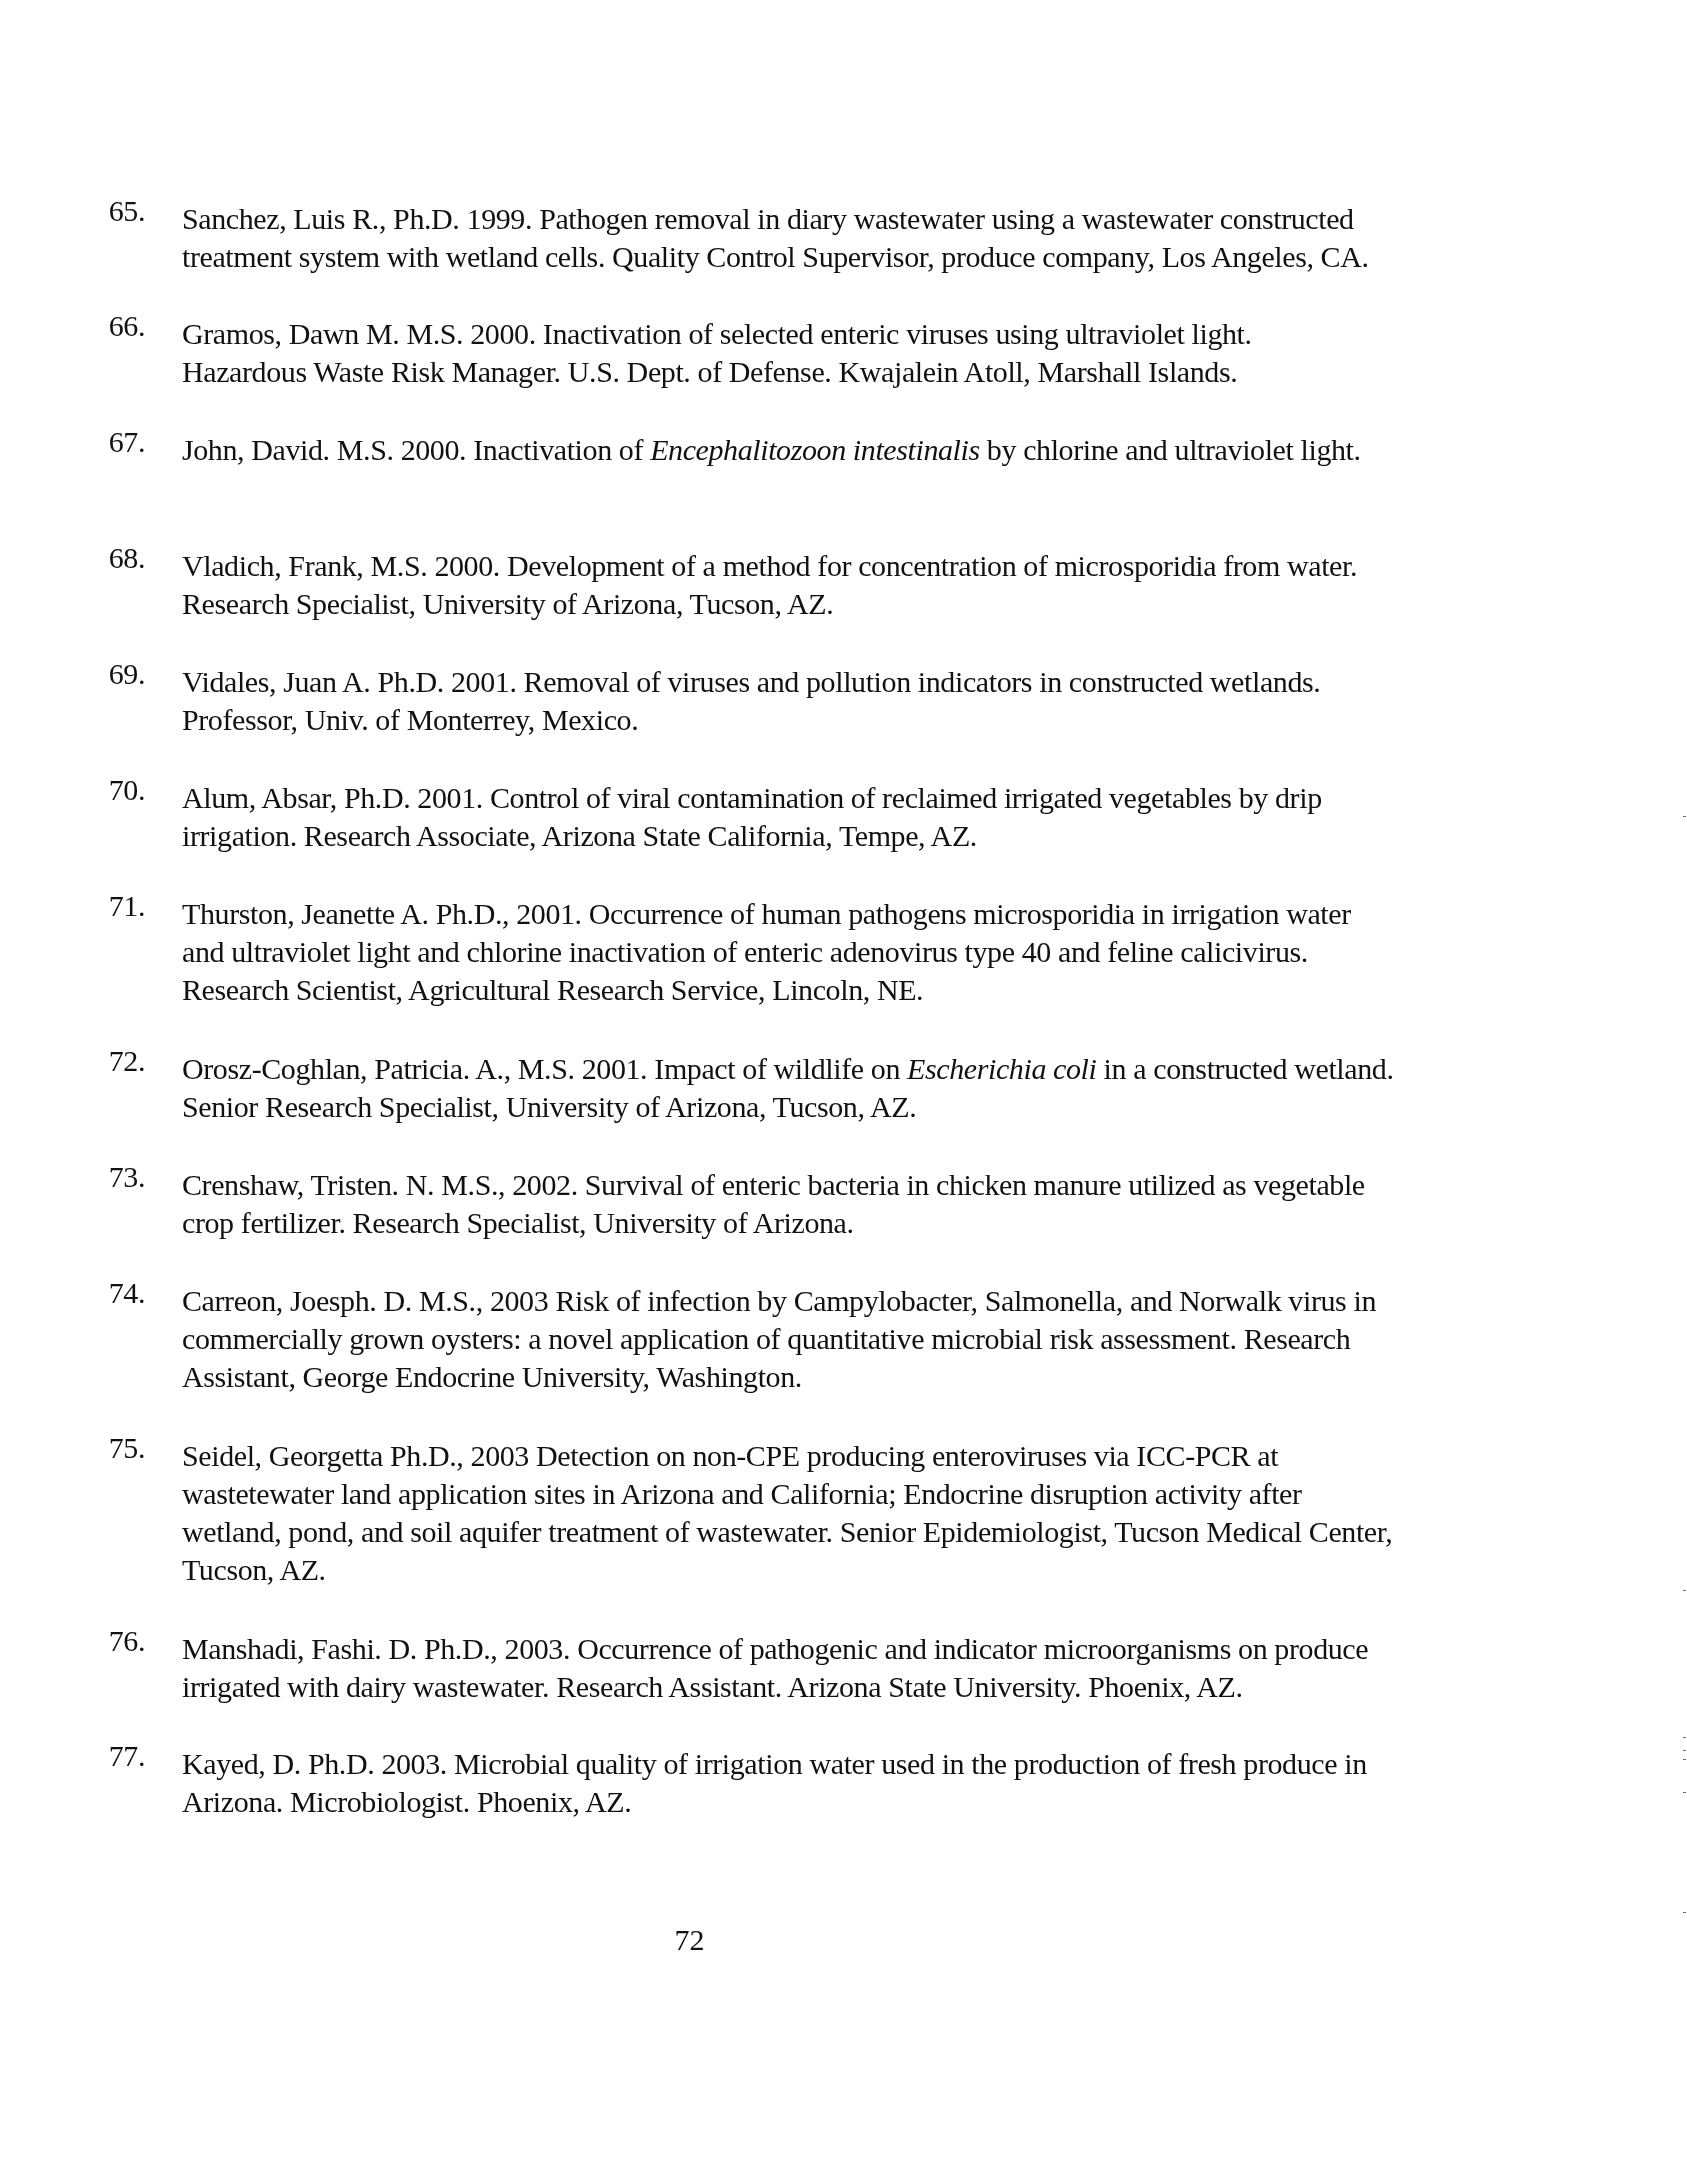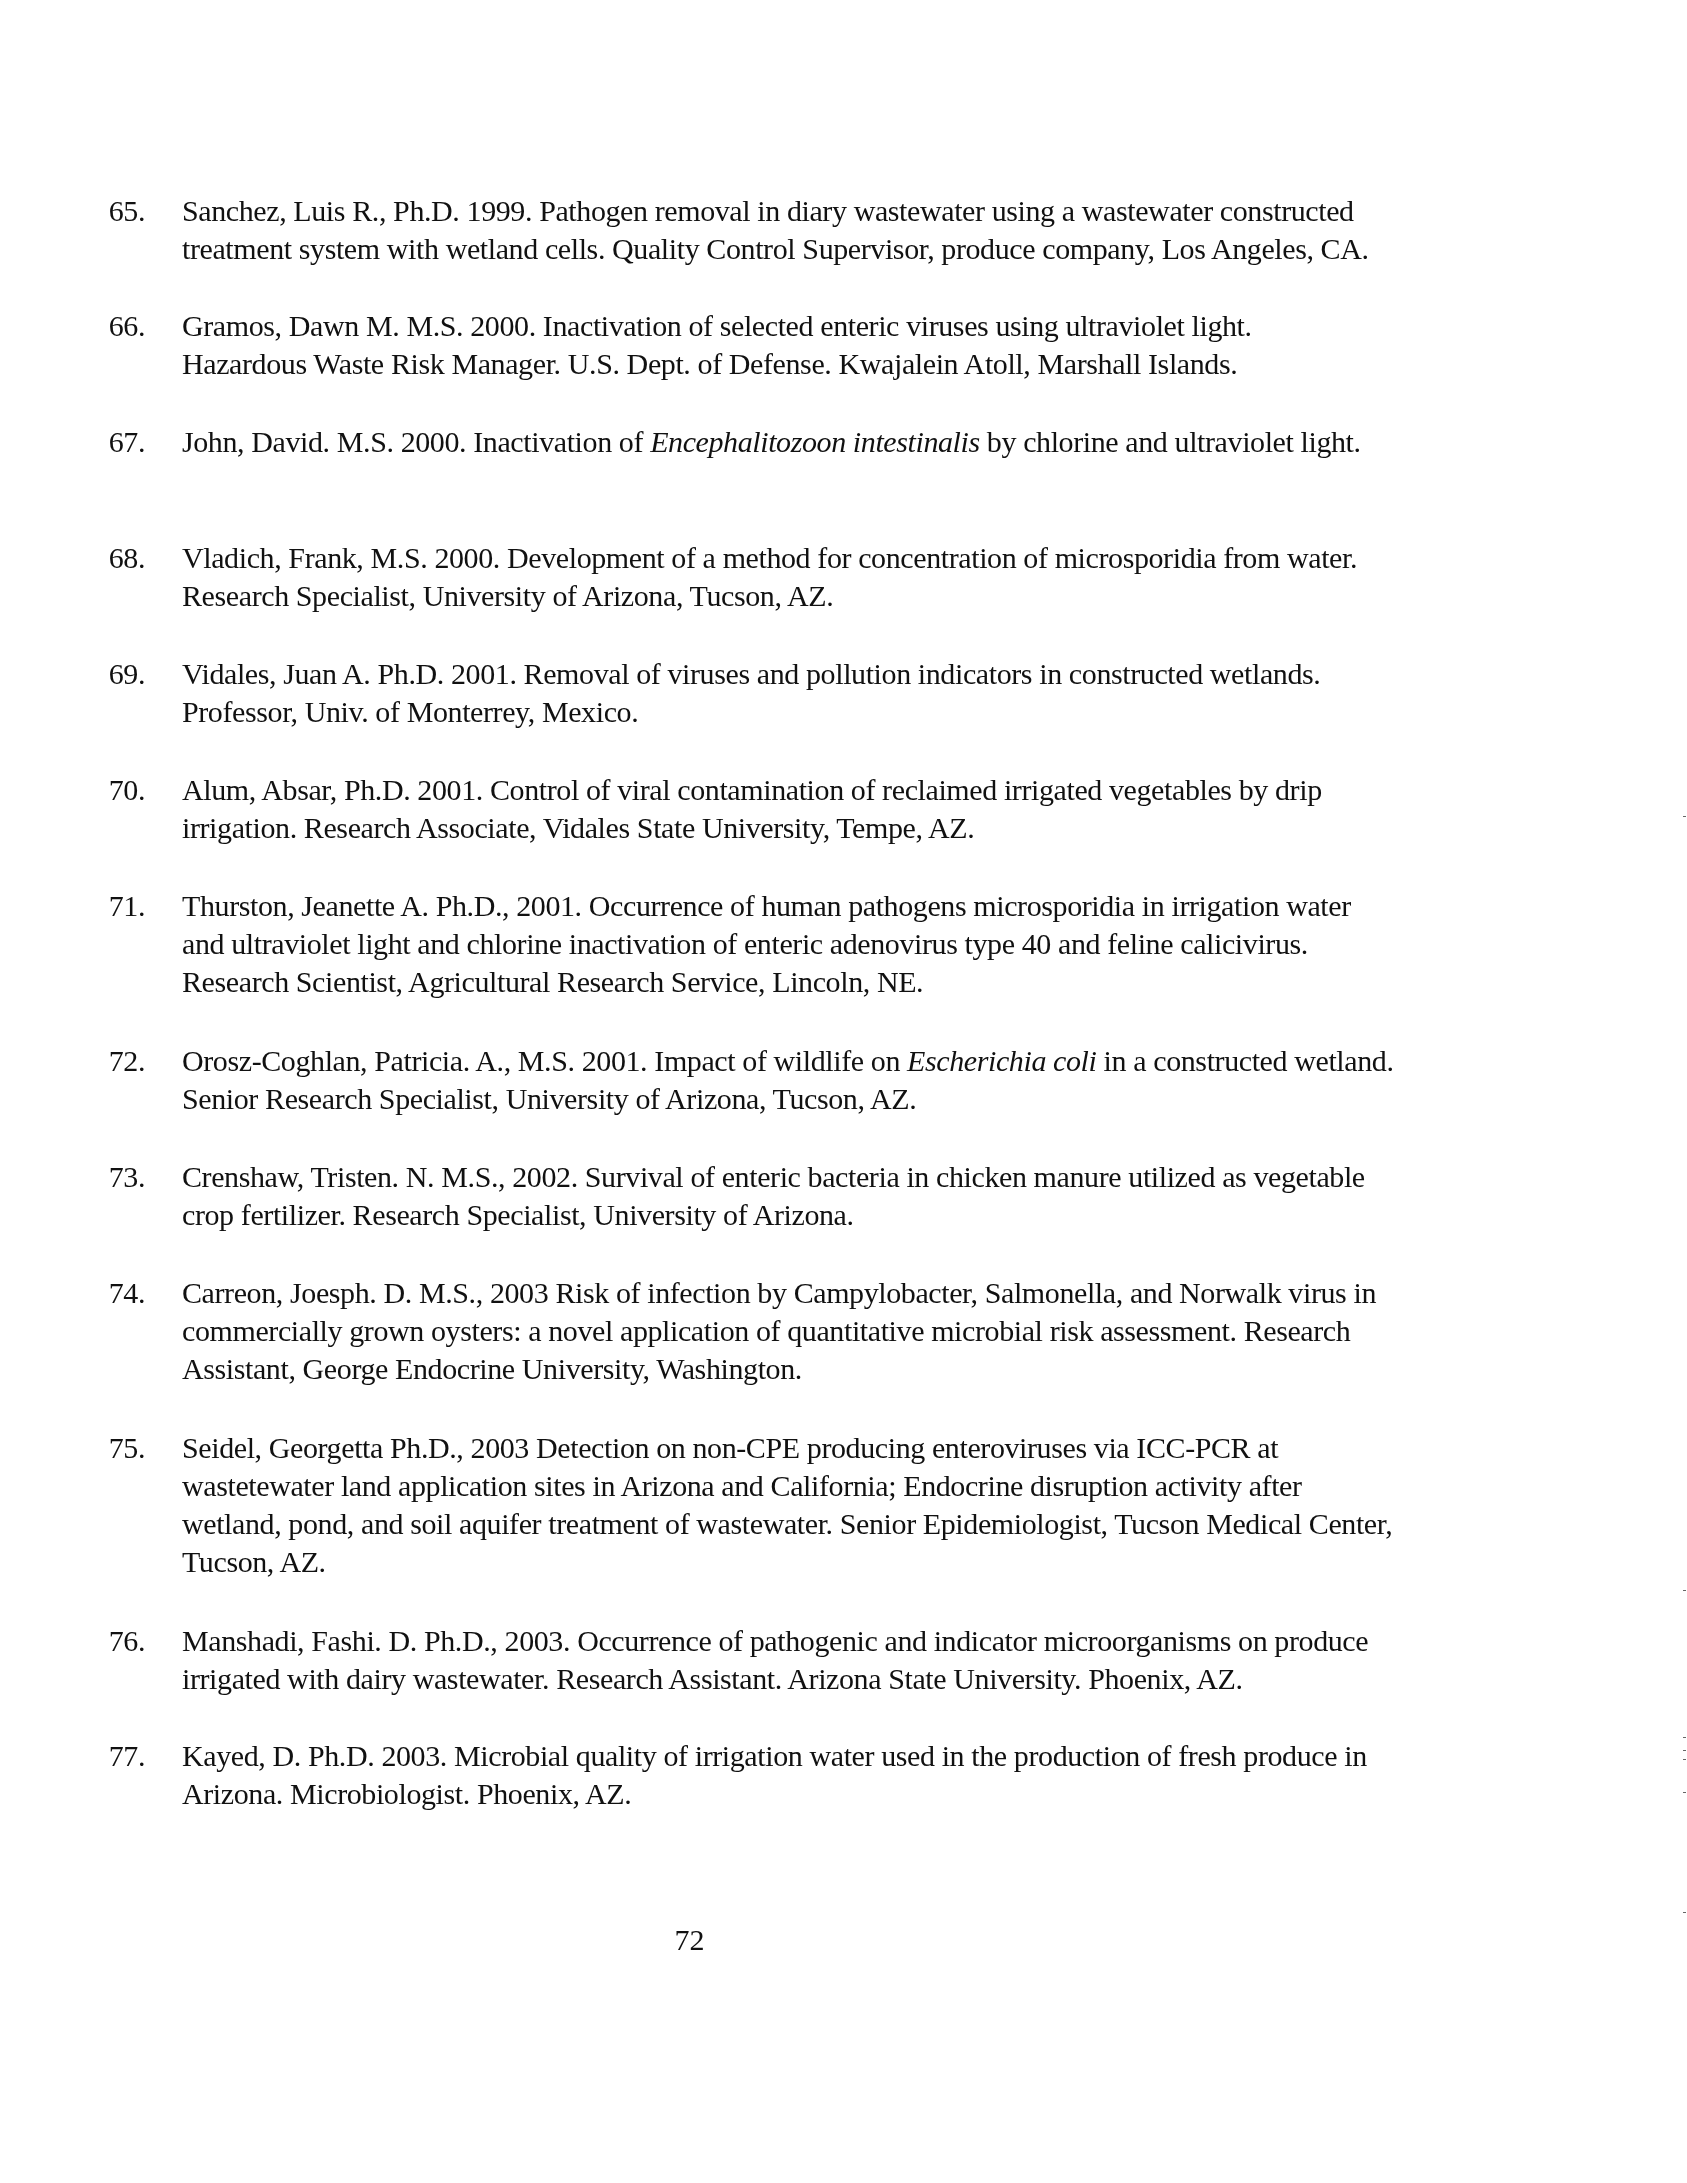--- a/index.html
+++ b/index.html
@@ -33,21 +33,21 @@
     .entry .num {
       position: absolute;
       left: 0;
       top: 0;
       width: 99px;
       text-align: right;
     }
     .entry .text {
       position: absolute;
       left: 136px;
-      top: 0;
+      top: 8px;
       width: 1391px;
     }
     .entry .text .line {
       display: block;
       white-space: nowrap;
     }
     .entry .text em {
       font-style: italic;
     }
     .page-number {
@@ -108,21 +108,21 @@
     <div class="text">
       <span class="line">Vidales, Juan A. Ph.D.  2001.  Removal of viruses and pollution indicators in constructed wetlands.</span>
       <span class="line">Professor, Univ. of Monterrey, Mexico.</span>
     </div>
   </div>
 
   <div class="entry" style="top:771px;">
     <span class="num">70.</span>
     <div class="text">
       <span class="line">Alum, Absar, Ph.D.  2001.  Control of viral contamination of reclaimed irrigated vegetables by drip</span>
-      <span class="line">irrigation.  Research Associate, Vidales State University, Tempe, AZ.</span>
+      <span class="line">irrigation.  Research Associate, Arizona State California, Tempe, AZ.</span>
     </div>
   </div>
 
   <div class="entry" style="top:887px;">
     <span class="num">71.</span>
     <div class="text">
       <span class="line">Thurston, Jeanette A. Ph.D.,  2001.  Occurrence of human pathogens microsporidia in irrigation water</span>
       <span class="line">and ultraviolet light and chlorine inactivation of enteric adenovirus type 40 and feline calicivirus.</span>
       <span class="line">Research Scientist, Agricultural Research Service, Lincoln, NE.</span>
     </div>

